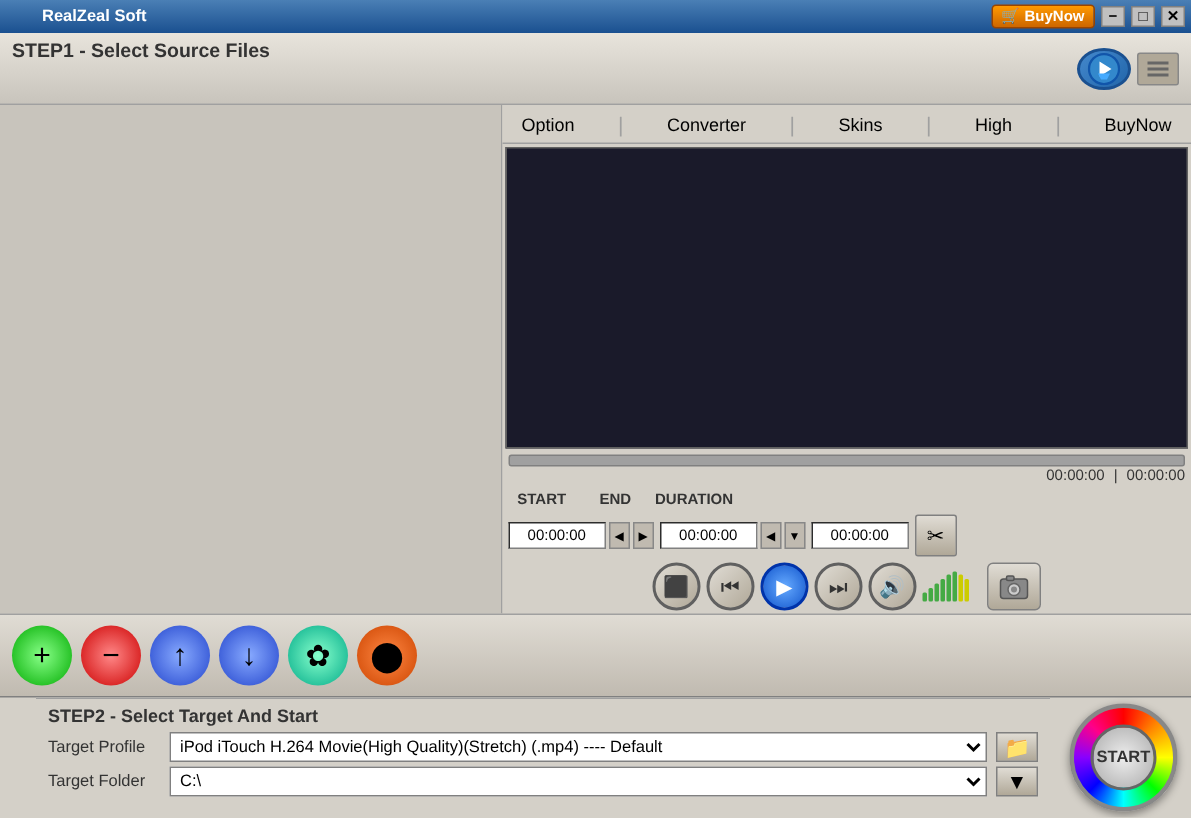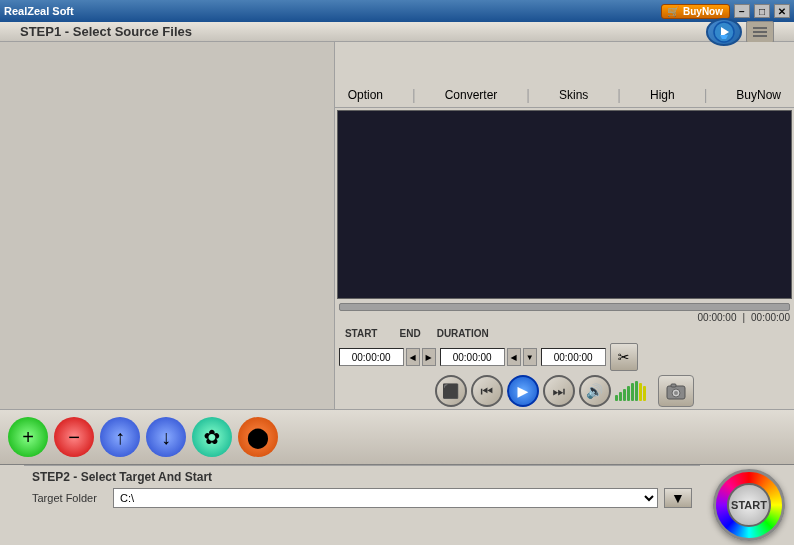--- a/index.html
+++ b/index.html
@@ -20,20 +20,21 @@
       background: linear-gradient(to bottom, #4a7fb5, #1a5090);
       color: white;
       height: 22px;
       padding: 0 4px;
       user-select: none;
     }
     .title-bar-left {
       font-size: 11px;
       font-weight: bold;
       color: #fff;
+      margin-left: 24px;
     }
     .title-bar-center {
       font-size: 12px;
       font-weight: bold;
       color: white;
       flex: 1;
       text-align: center;
     }
     .title-bar-right {
       display: flex;
@@ -71,26 +72,25 @@
     .main-container {
       display: flex;
       flex-direction: column;
       height: calc(545px - 22px);
       background: #d4d0c8;
     }
 
     
     .step1-header {
       display: flex;
-      align-items: center;
       justify-content: space-between;
       background: linear-gradient(to bottom, #e8e4dc, #c8c4bc);
       border-bottom: 1px solid #a0a0a0;
-      padding: 4px 20px;
-      height: 20px;
+      padding: 4px 8px;
+      height: 48px;
     }
     .step1-label {
       font-size: 13px;
       font-weight: bold;
       color: #333;
     }
     .step1-icons {
       display: flex;
       align-items: center;
       gap: 4px;
@@ -148,21 +148,20 @@
 
     
     .menu-bar {
       display: flex;
       align-items: center;
       background: #d4d0c8;
       padding: 2px 4px;
       border-bottom: 1px solid #a0a0a0;
       height: 26px;
       gap: 18px;
-      margin-top: 40px;
     }
     .menu-item {
       padding: 2px 8px;
       cursor: pointer;
       font-size: 12px;
       color: #000;
       border: 1px solid transparent;
     }
     .menu-sep {
       color: #a0a0a0;
@@ -554,20 +553,27 @@
     <div class="tool-btn blue2">↓</div>
     <div class="tool-btn teal">✿</div>
     <div class="tool-btn orange">⬤</div>
   </div>
 
   <div class="bottom-row">
     <div class="step2-content">
       <div class="step2-area">
         <div class="step2-label">STEP2 - Select Target And Start</div>
         <div class="form-row">
+          <span class="form-label">Target Profile</span>
+          <select class="form-select">
+            <option>iPod iTouch H.264 Movie(High Quality)(Stretch) (.mp4) ---- Default</option>
+          </select>
+          <div class="folder-btn">📁</div>
+        </div>
+        <div class="form-row">
           <span class="form-label">Target Folder</span>
           <select class="form-select">
             <option>C:\</option>
           </select>
           <div class="folder-btn">▼</div>
         </div>
       </div>
     </div>
 
     <div style="width:90px; display:flex; align-items:center; justify-content:center; padding:4px;">

